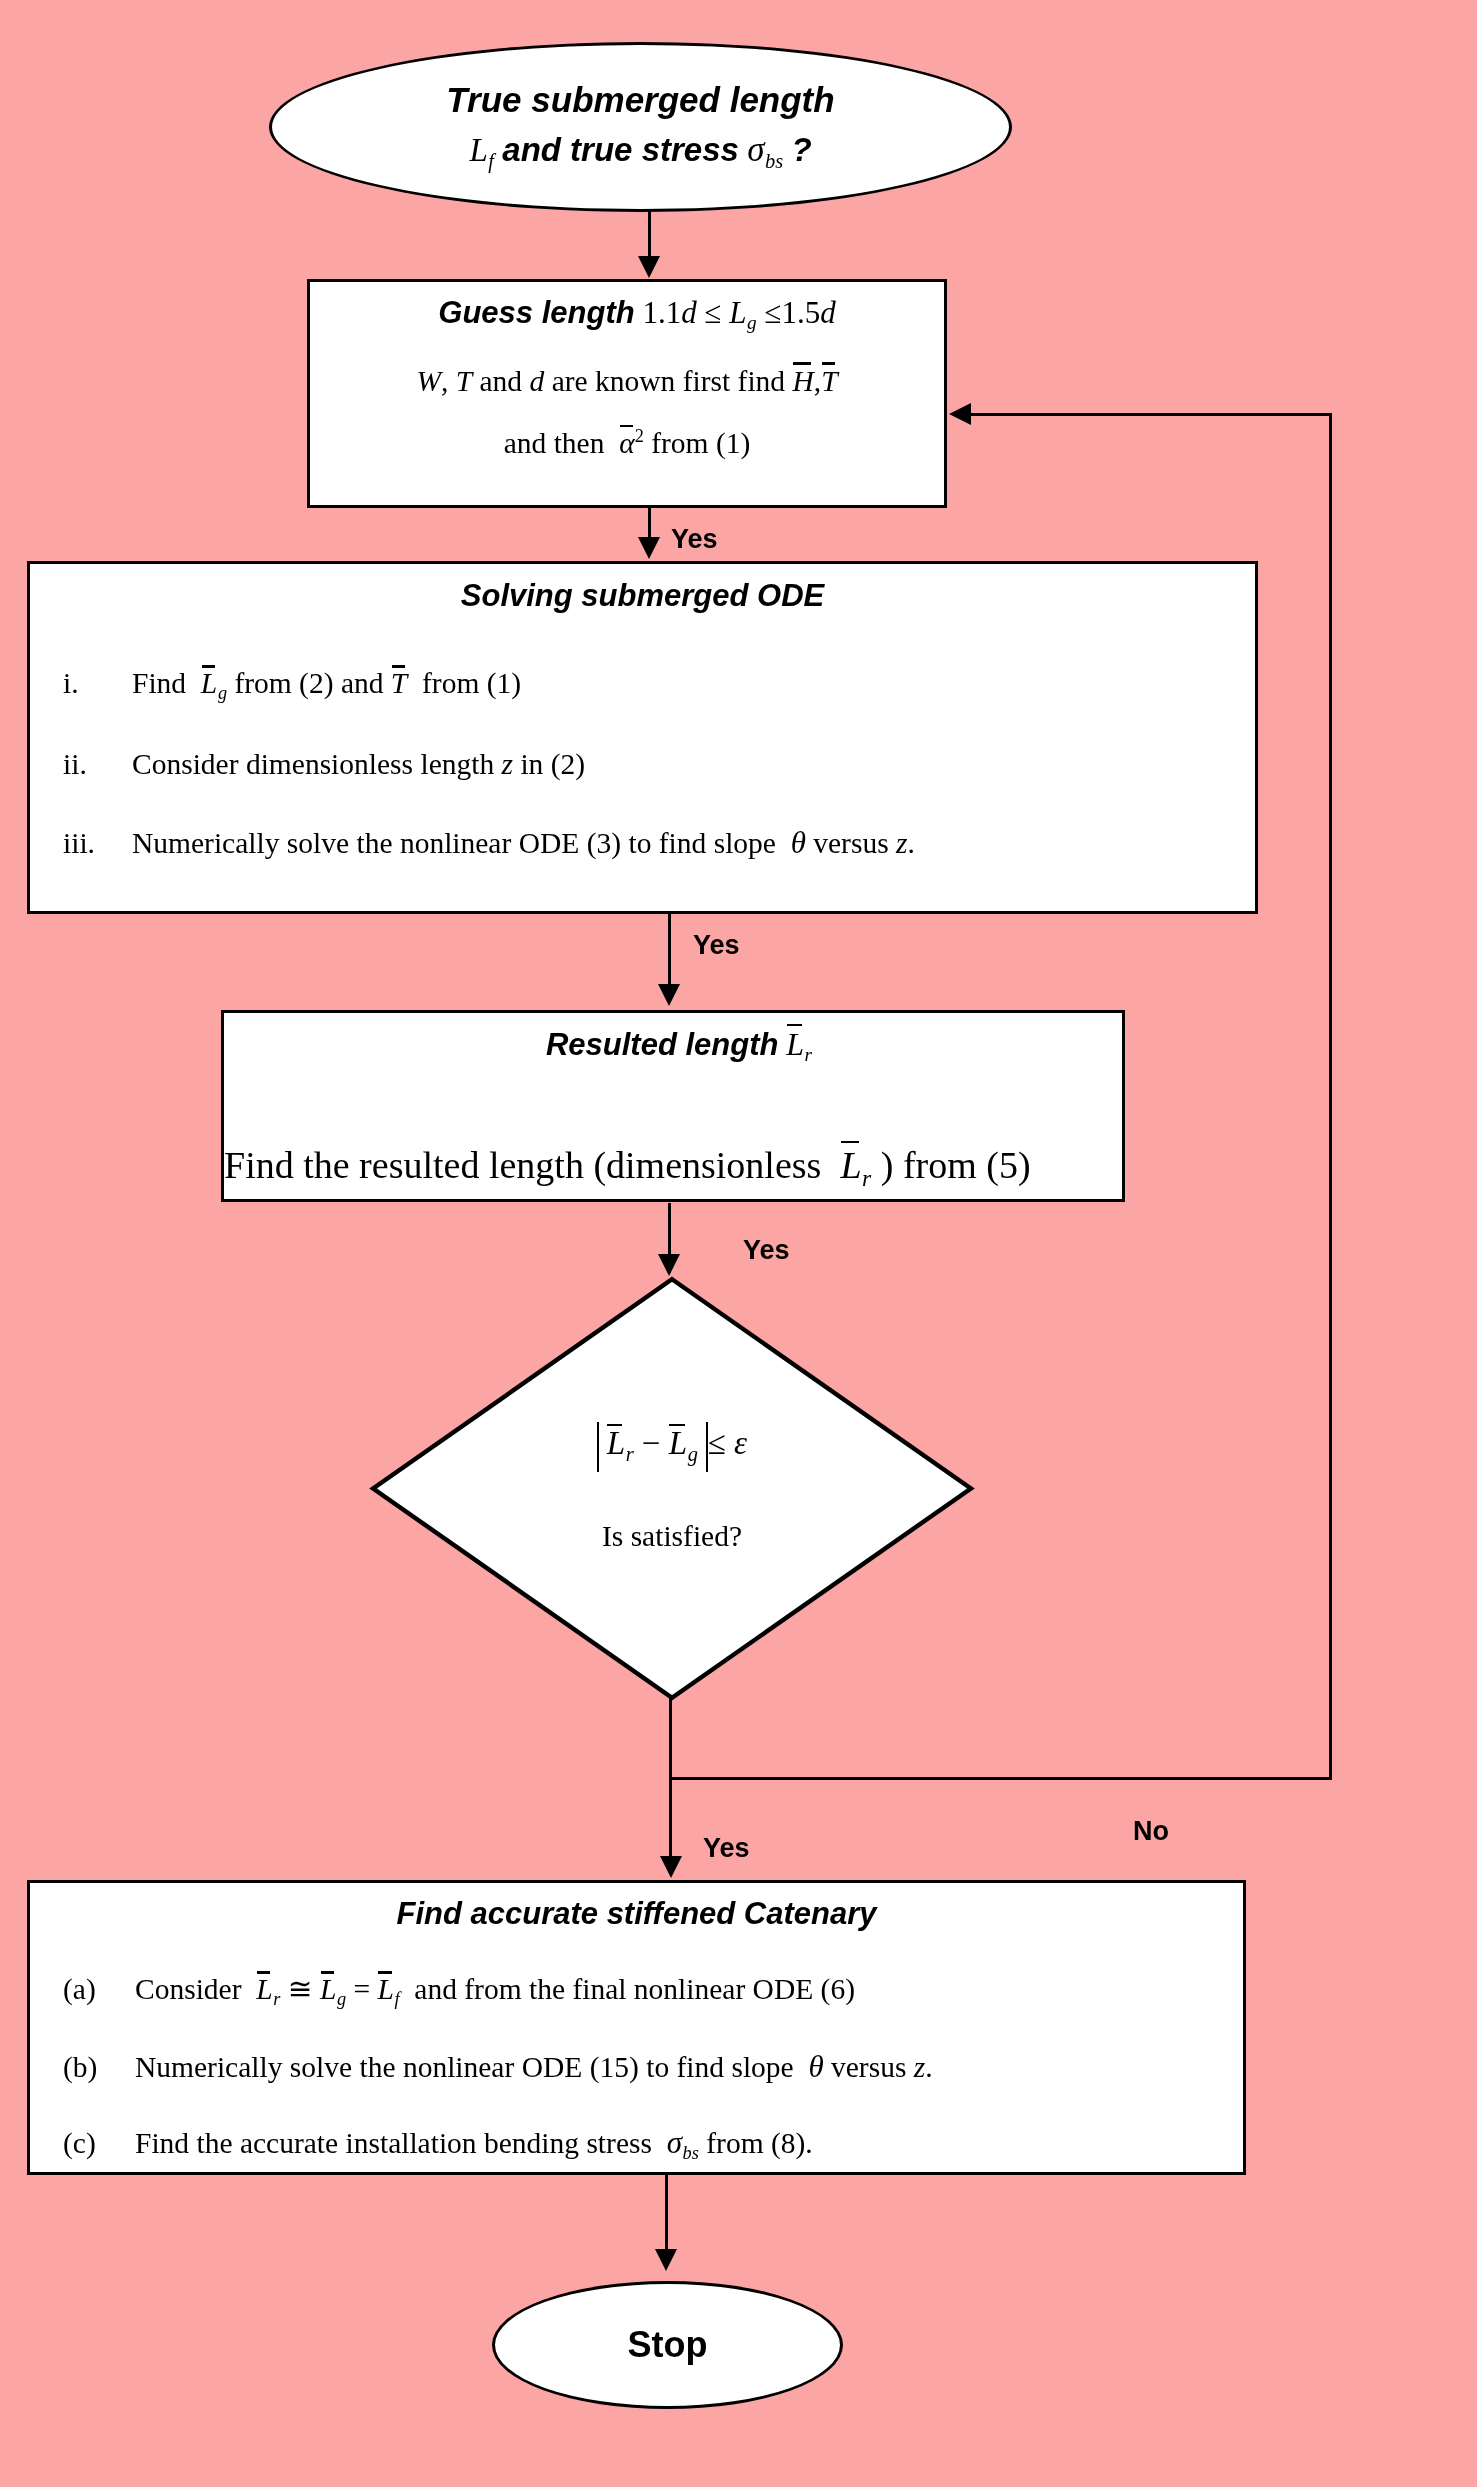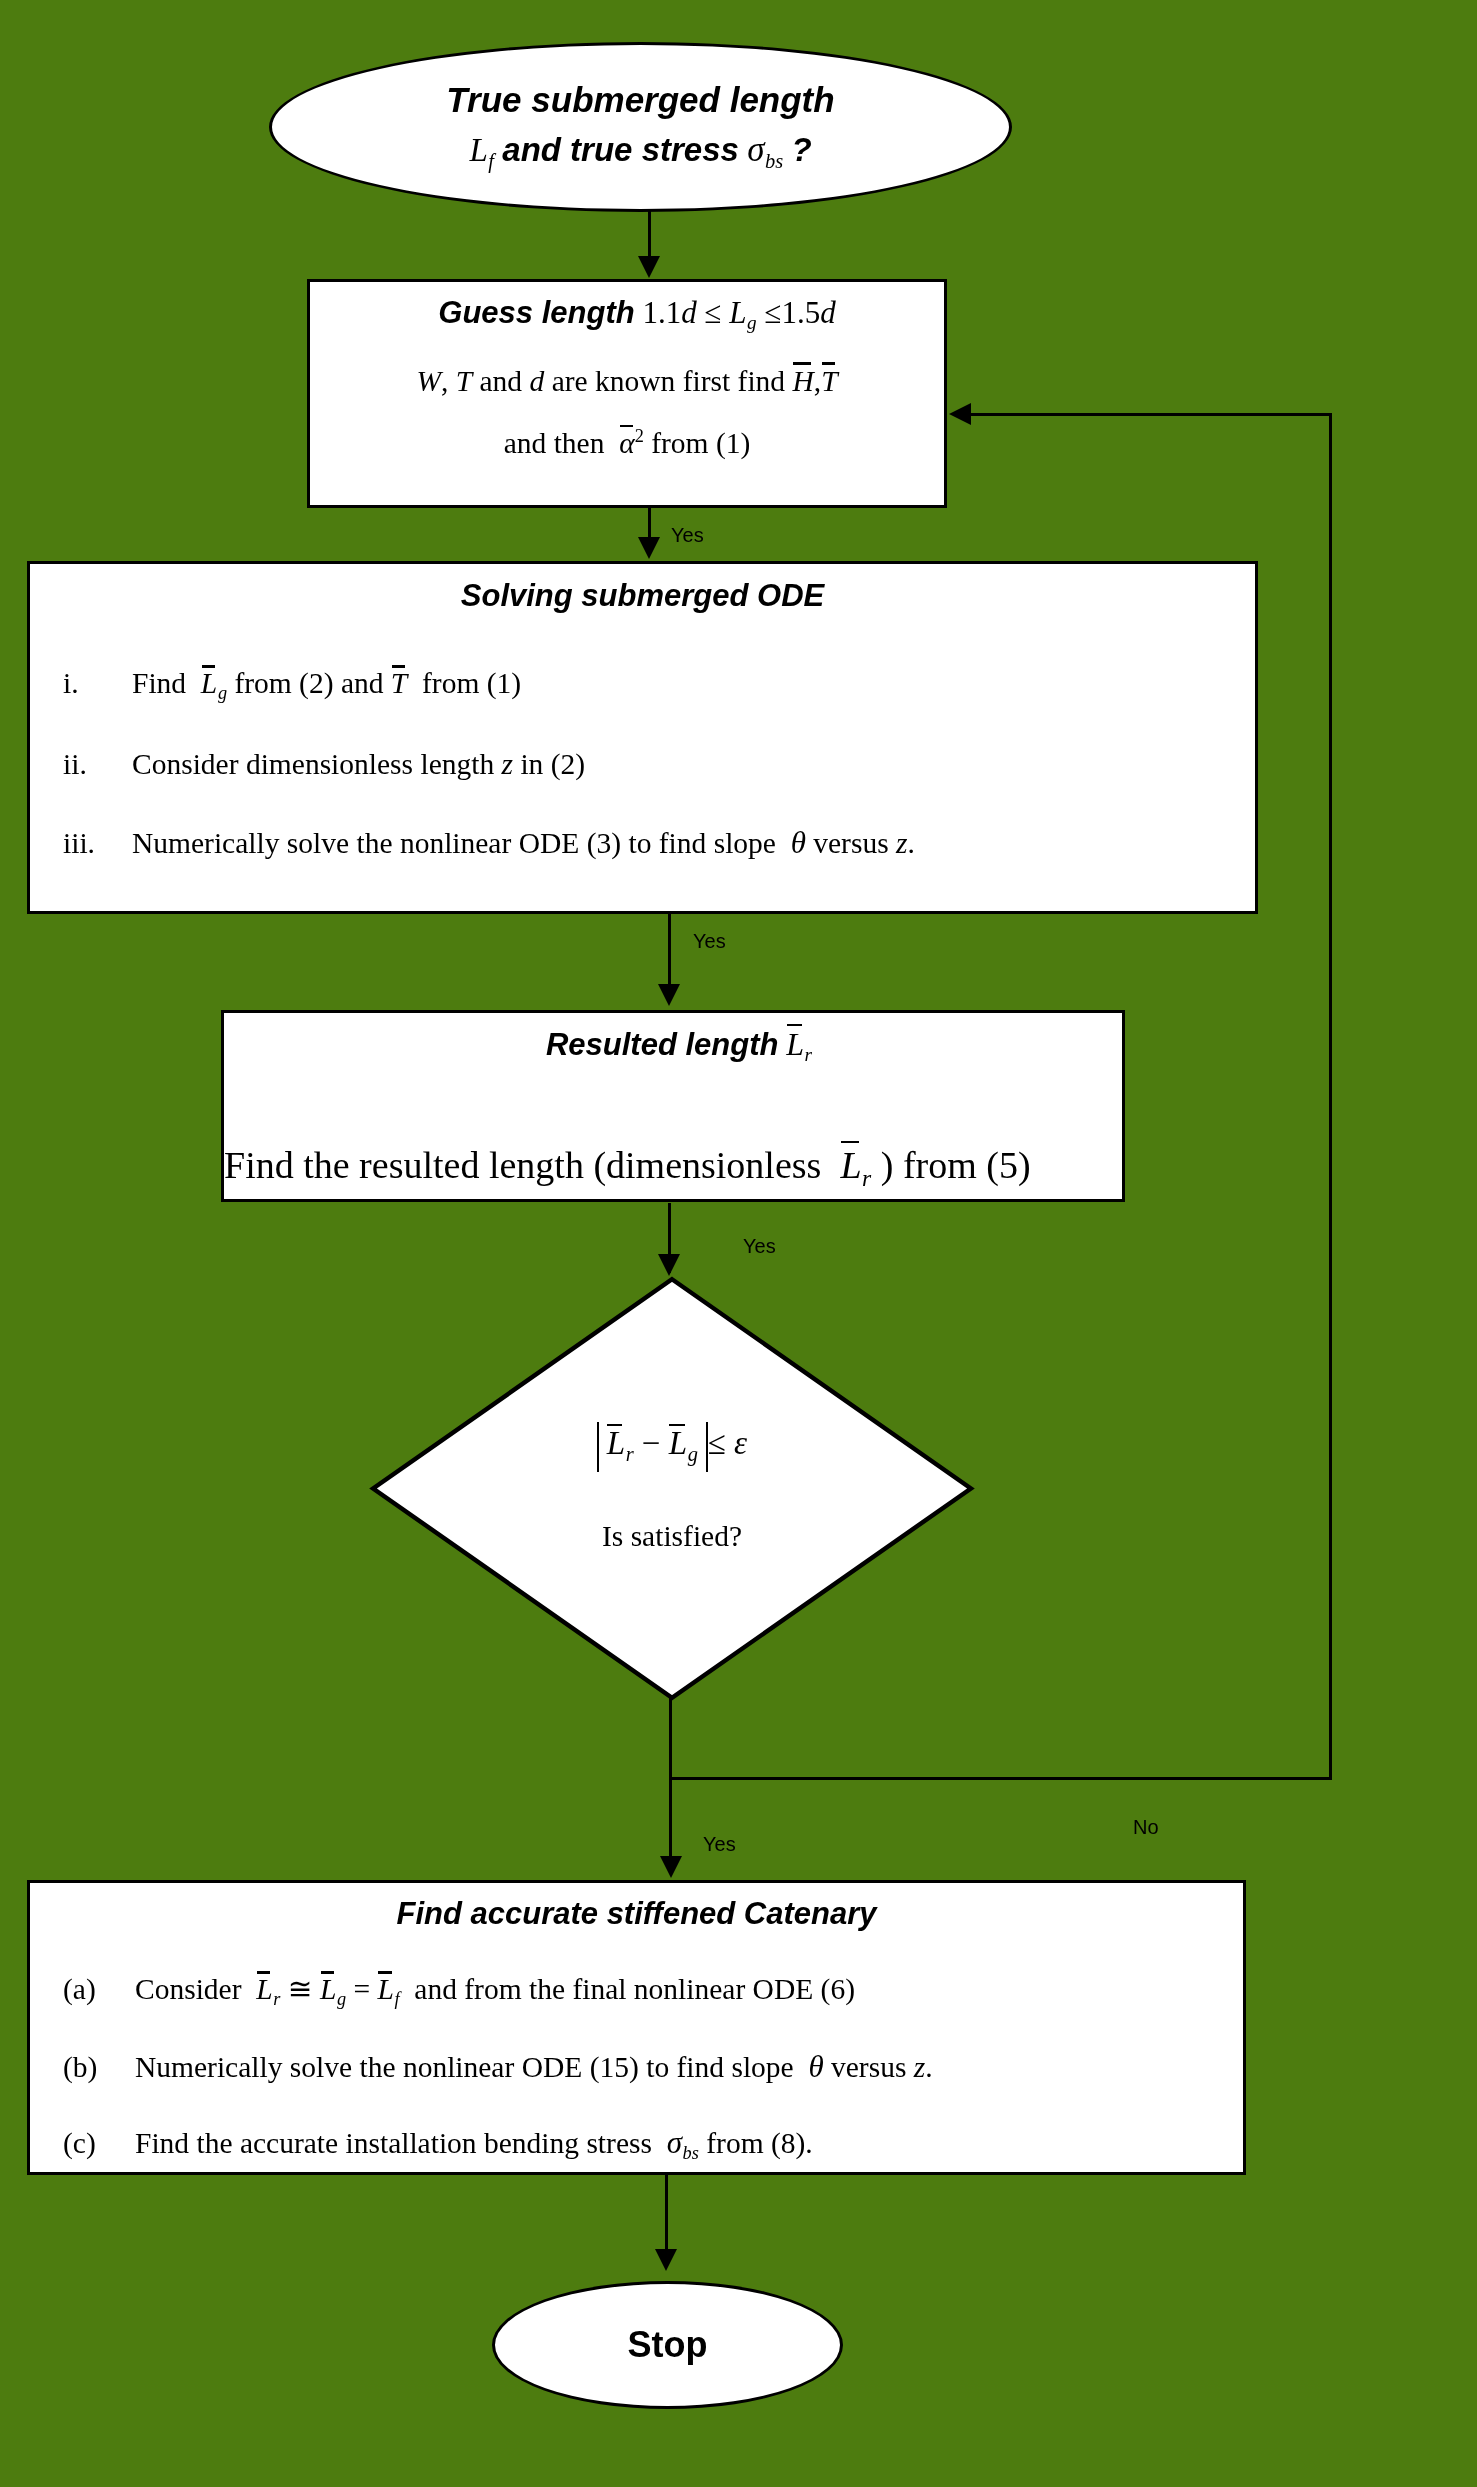--- a/index.html
+++ b/index.html
@@ -5,21 +5,21 @@
 <style>
   html,body{margin:0;padding:0;background:#ffffff;}
   body{
     font-family:"Liberation Serif", serif;
     color:#000000;
   }
   #canvas{
     position:relative;
     width:1478px;
     height:2487px;
-    background:#4d7c0f;
+    background:#fca5a5;
     overflow:hidden;
   }
   
   .node{ position:absolute; box-sizing:border-box; }
   .rect{
     border:3.2px solid #000000;
     background:#ffffff;
     display:flex;
     flex-direction:column;
     justify-content:flex-start;
@@ -93,22 +93,22 @@
   .arrow-left{
     position:absolute;
     width:0;height:0;
     border-top:11px solid transparent;
     border-bottom:11px solid transparent;
     border-right:22px solid #000000;
   }
   .edge-label{
     position:absolute;
     font-family:"Liberation Sans", sans-serif;
-    font-weight:normal;
-    font-size:20px;
+    font-weight:bold;
+    font-size:27px;
     white-space:nowrap;
   }
   
   .listrow{
     position:absolute;
     display:flex;
     align-items:baseline;
     white-space:nowrap;
   }
   .marker{

